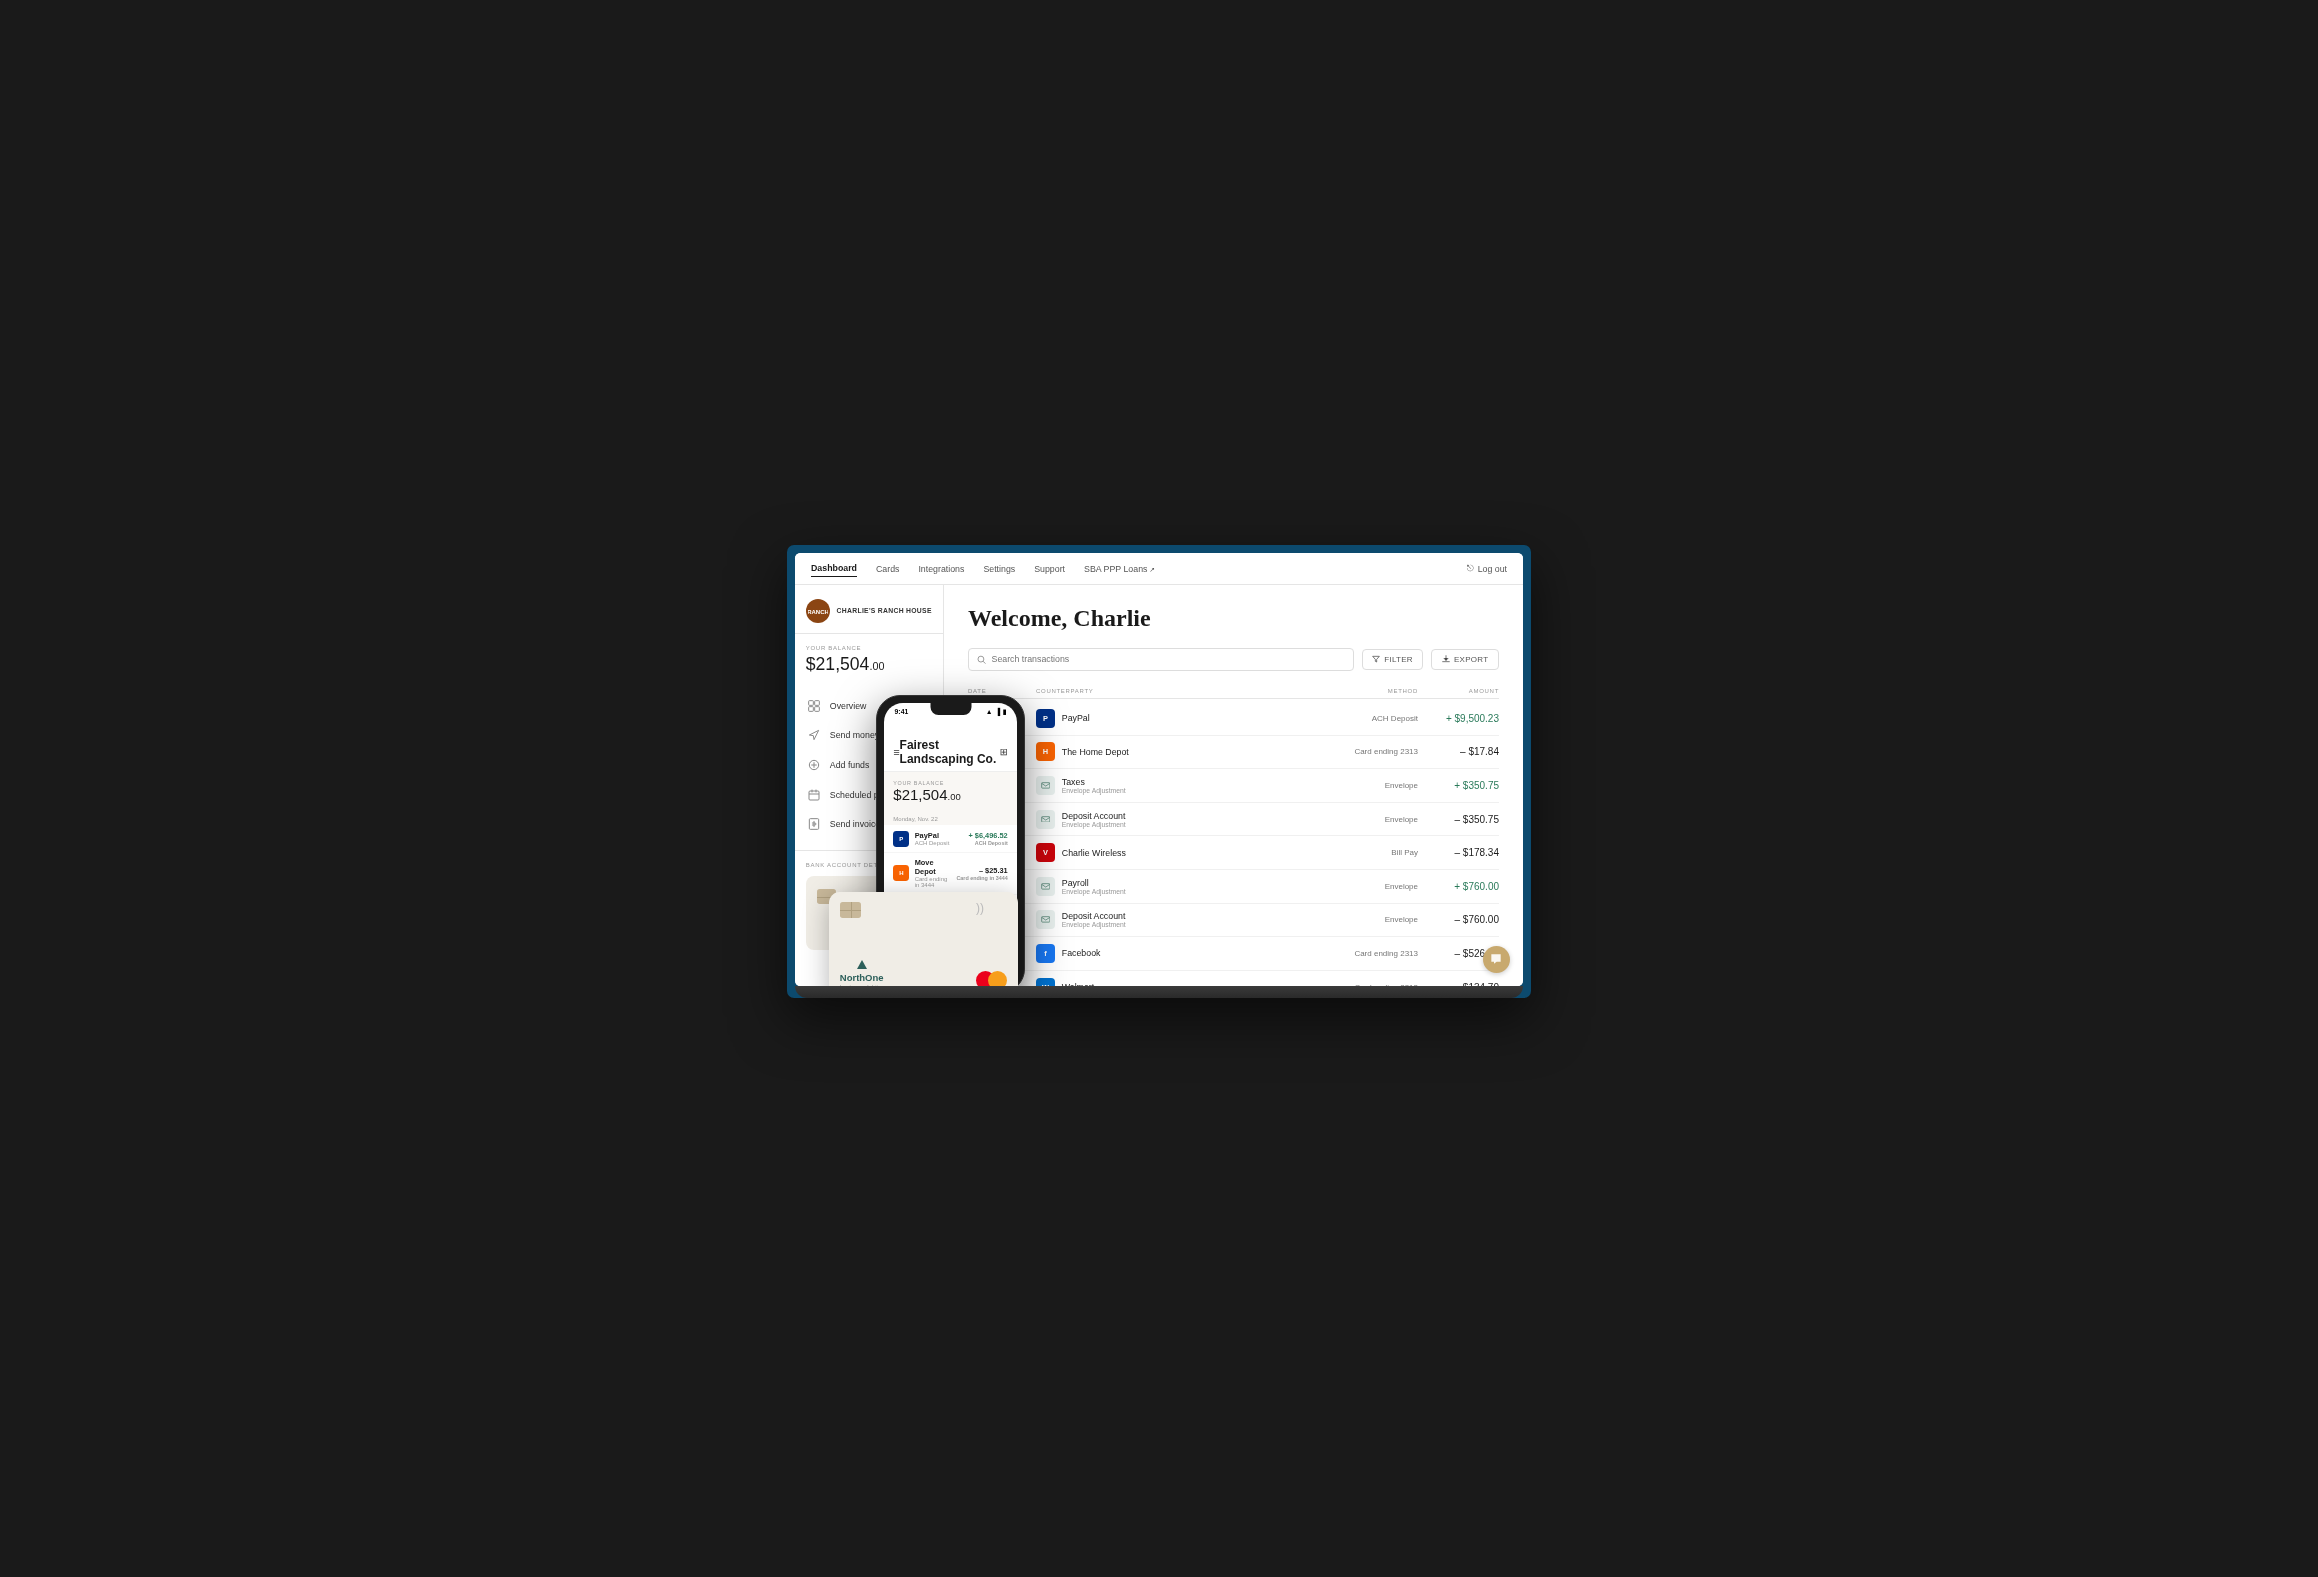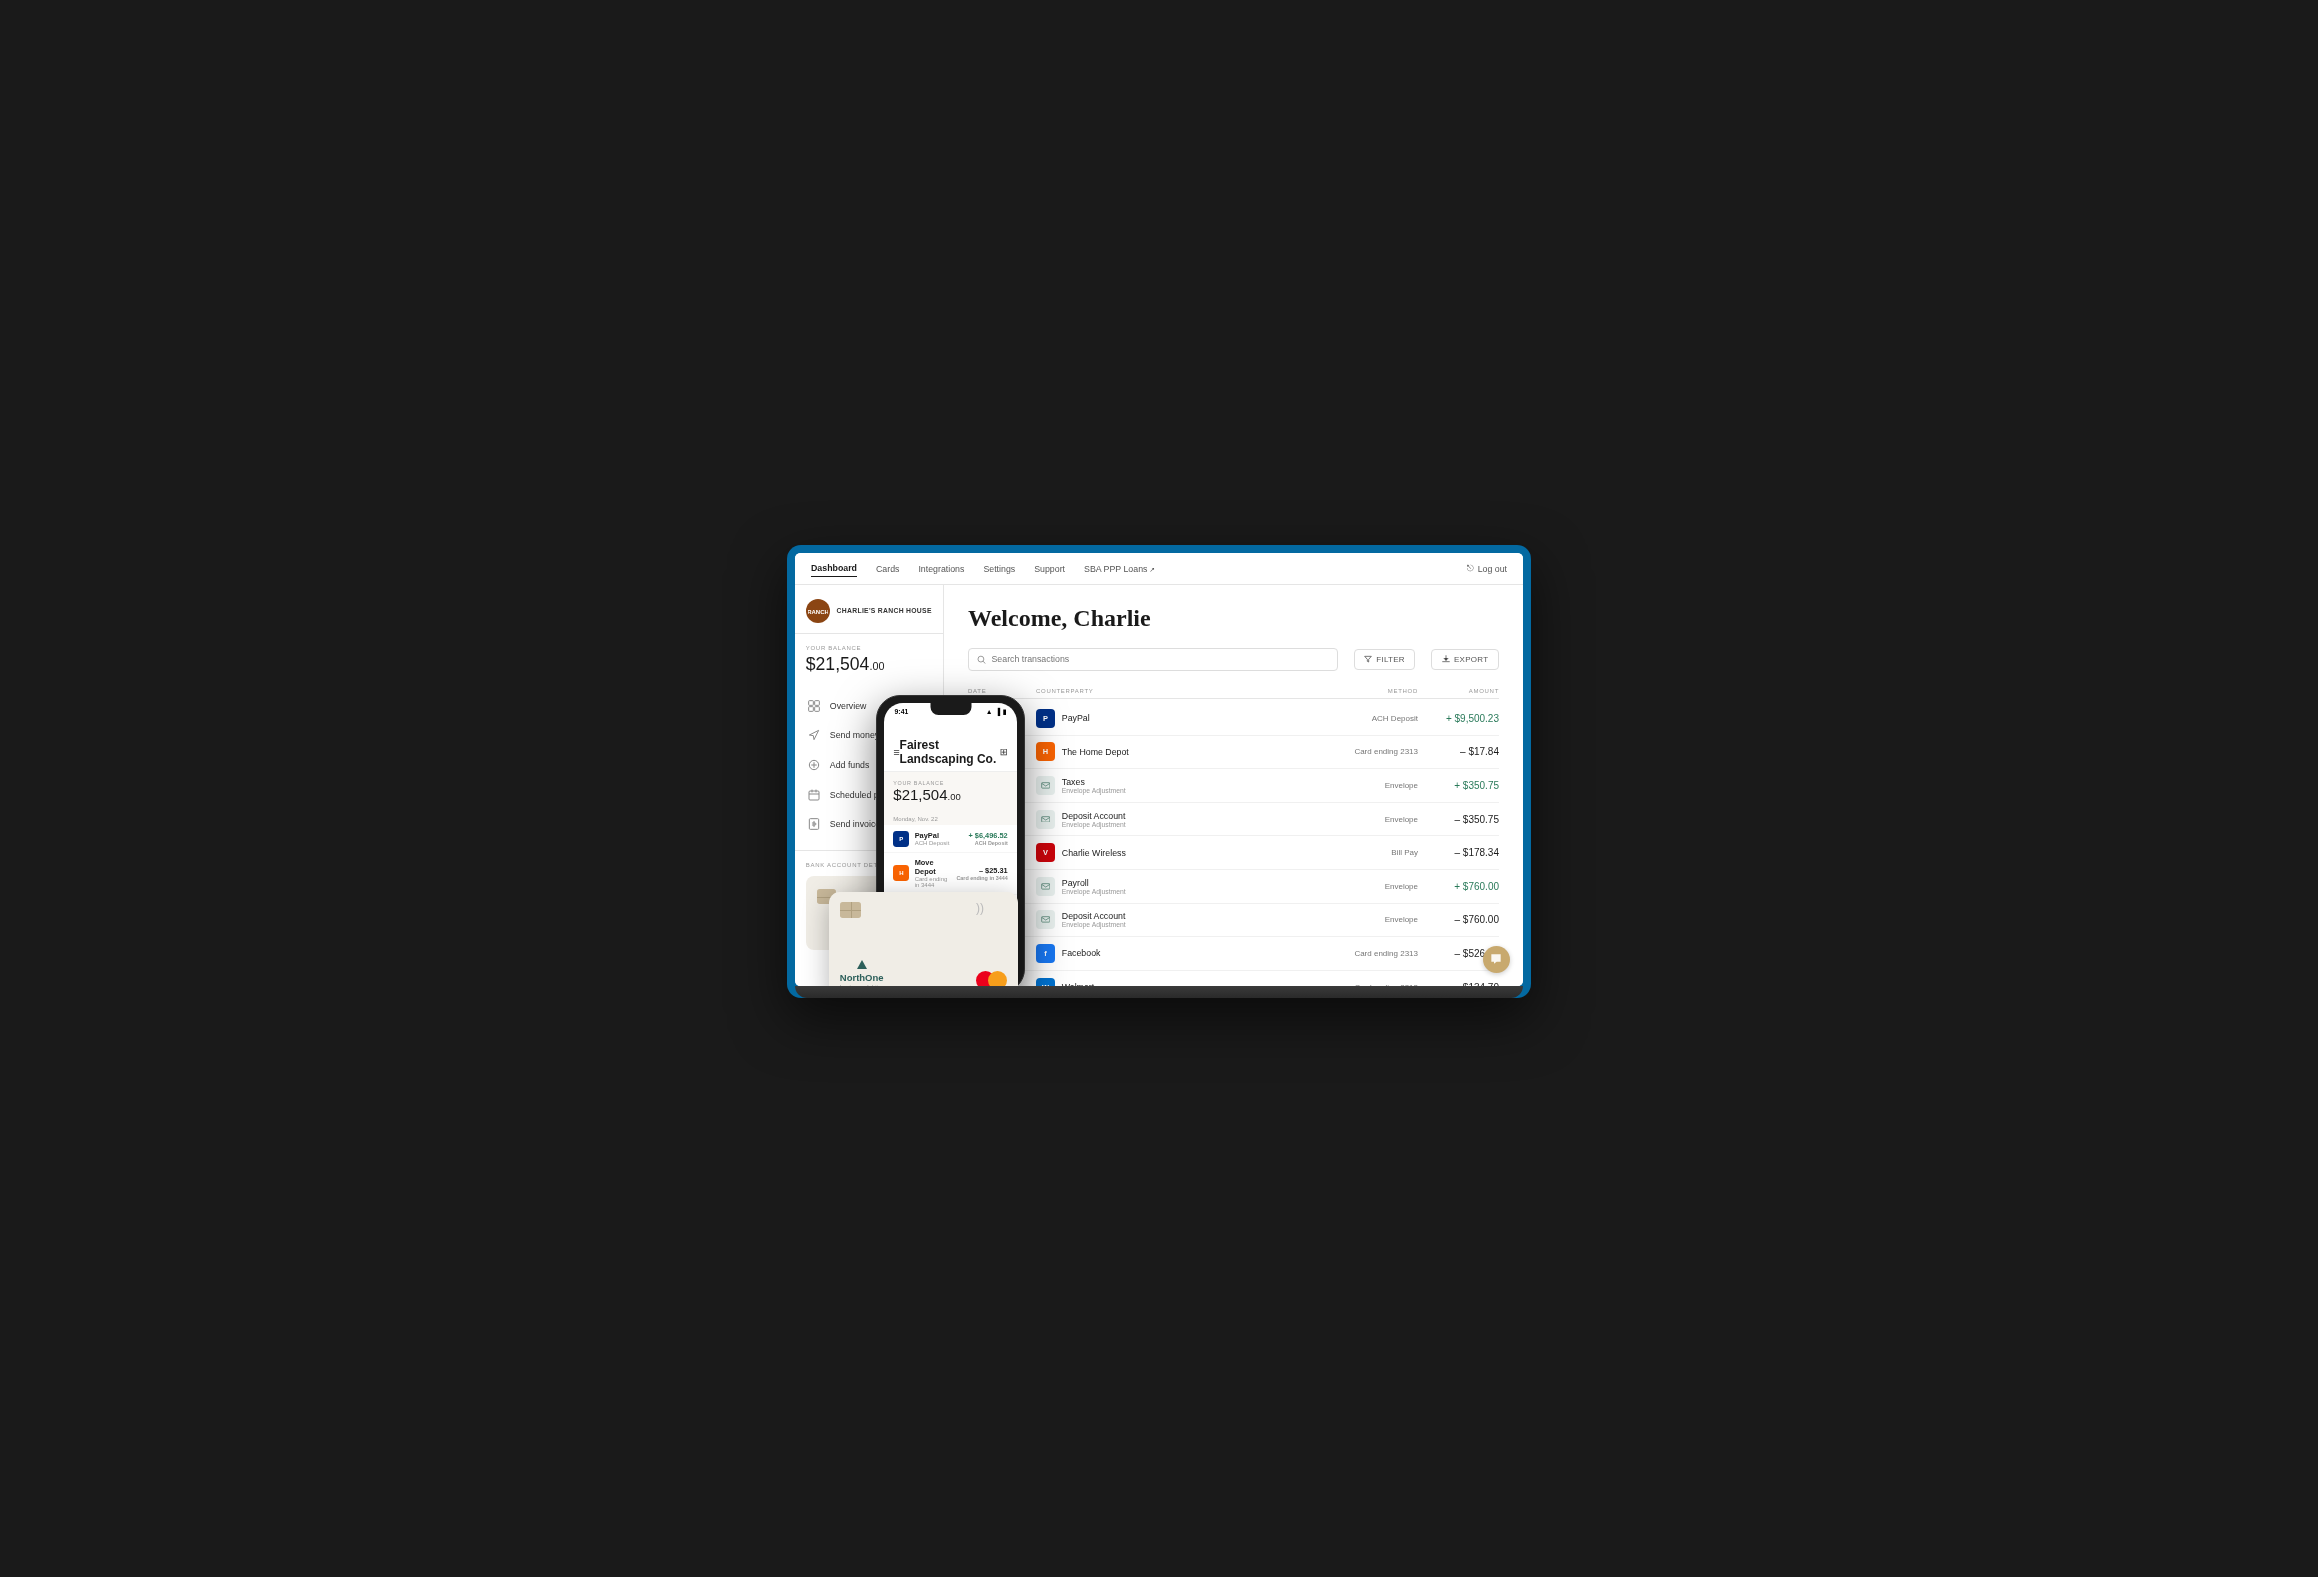--- a/index.html
+++ b/index.html
@@ -12,22 +12,22 @@
       font-family: -apple-system, BlinkMacSystemFont, 'Segoe UI', sans-serif;
     }
 
     .laptop-container {
       position: relative;
       width: 744px;
       height: 487px;
     }
 
     .laptop-body {
-      background: #0369a1;
-      border-radius: 14px;
+      background: #0c4a6e;
+      border-radius: 7px;
       padding: 8px 8px 0;
       box-shadow: 0 20px 54px rgba(0,0,0,0.6);
       position: relative;
     }
 
     .laptop-screen {
       background: #fff;
       border-radius: 5.4px;
       overflow: hidden;
       height: 433px;
@@ -249,21 +249,21 @@
       font-weight: 700;
       color: #1a1a1a;
       margin-bottom: 16px;
       font-family: Georgia, serif;
       text-align: left;
     }
 
     .search-export-row {
       display: flex;
       align-items: center;
-      gap: 16px;
+      gap: 8px;
       margin-bottom: 13.5px;
     }
 
     .search-box {
       flex: 1;
       display: flex;
       align-items: center;
       border: 0.7px solid #ddd;
       border-radius: 4px;
       padding: 5.4px 8px;

